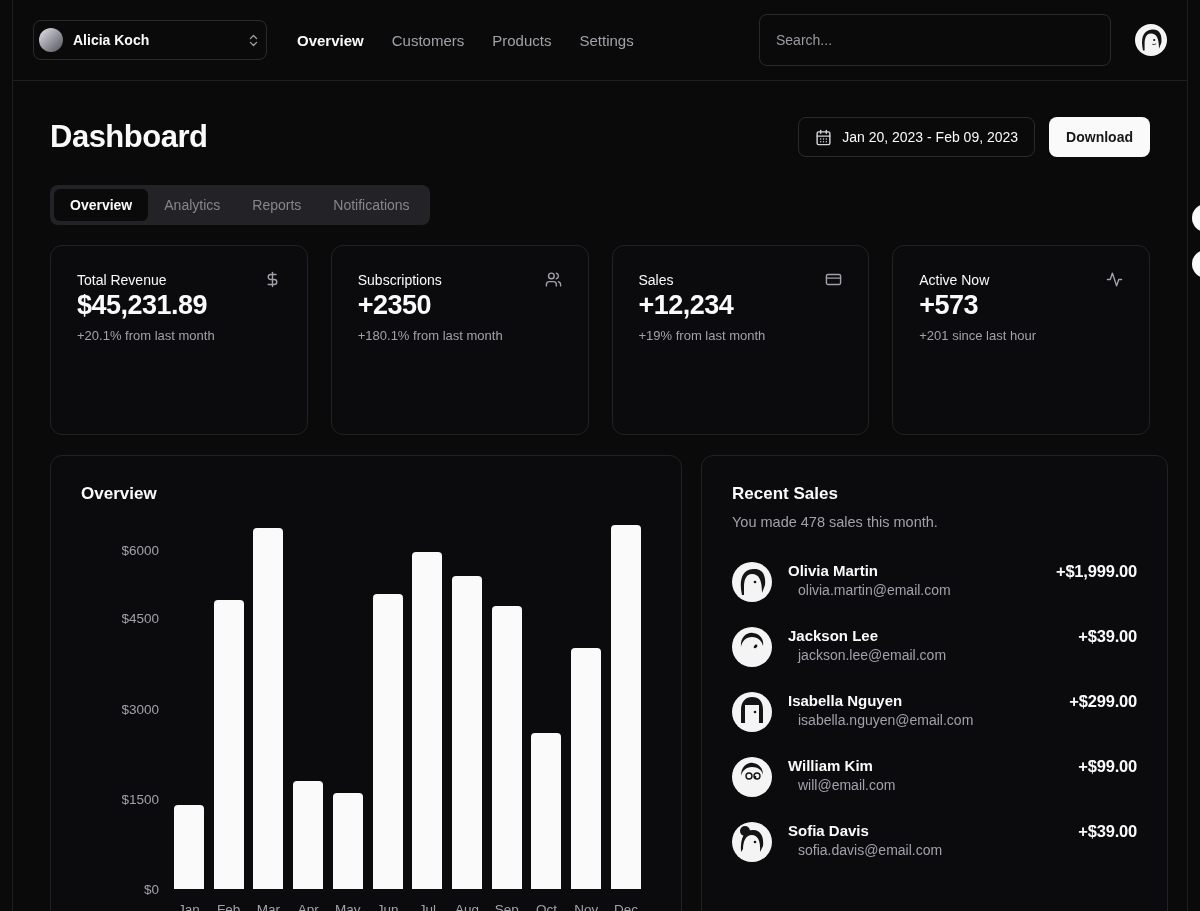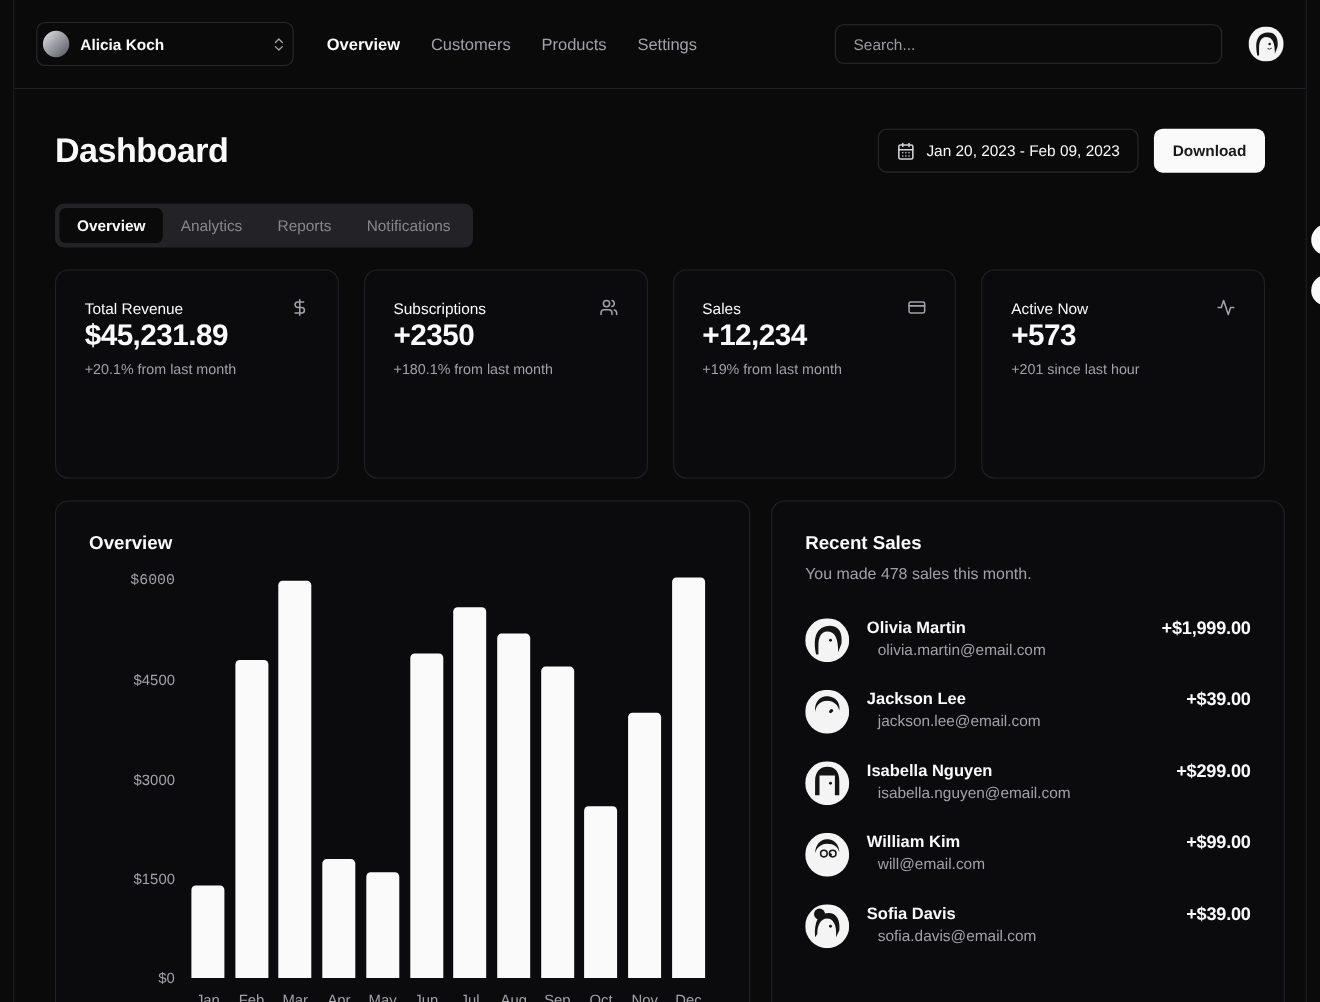--- a/index.html
+++ b/index.html
@@ -41,21 +41,21 @@
   }
   .team-name { flex:1; text-align:left; }
   .chevrons { color:#a1a1aa; display:flex; }
   .main-nav { display:flex; align-items:center; gap:28px; margin-left:30px; }
   .main-nav a {
     text-decoration:none; font-size:15px; color:#a1a1aa; cursor:pointer;
   }
   .main-nav a.active { color:#fafafa; font-weight:700; }
   .topbar-right { margin-left:auto; display:flex; align-items:center; gap:24px; }
   .search-input {
-    width:352px; height:36px;
+    width:352px; height:52px;
     background:transparent;
     border:1px solid #2a2a2e;
     border-radius:8px;
     color:#fafafa;
     font-size:14px;
     padding:0 16px;
     font-family:"Liberation Sans", sans-serif;
     outline:none;
   }
   .search-input::placeholder { color:#9a9aa2; }
@@ -284,21 +284,21 @@
     <div class="bottom-grid">
 
       <section class="card panel chart-card">
         <h2 class="panel-title">Overview</h2>
         <div class="chart-wrap">
           <div class="y-axis">
               <span class="y-label" style="bottom: 34px;">$0</span>
               <span class="y-label" style="bottom: 124.25px;">$1500</span>
               <span class="y-label" style="bottom: 214.5px;">$3000</span>
               <span class="y-label" style="bottom: 304.75px;">$4500</span>
-              <span class="y-label" style="bottom: 395px; font-family: Liberation Mono, monospace;">$6000</span>
+              <span class="y-label" style="bottom: 373px;">$6000</span>
             </div>
           <div class="bars">
               <div class="bar" style="height: 84px; background: rgb(250, 250, 250);"></div>
               <div class="bar" style="height: 289px; background: rgb(250, 250, 250);"></div>
               <div class="bar" style="height: 361px; background: rgb(250, 250, 250);"></div>
               <div class="bar" style="height: 108px; background: rgb(250, 250, 250);"></div>
               <div class="bar" style="height: 96px; background: rgb(250, 250, 250);"></div>
               <div class="bar" style="height: 295px; background: rgb(250, 250, 250);"></div>
               <div class="bar" style="height: 337px; background: rgb(250, 250, 250);"></div>
               <div class="bar" style="height: 313px; background: rgb(250, 250, 250);"></div>

